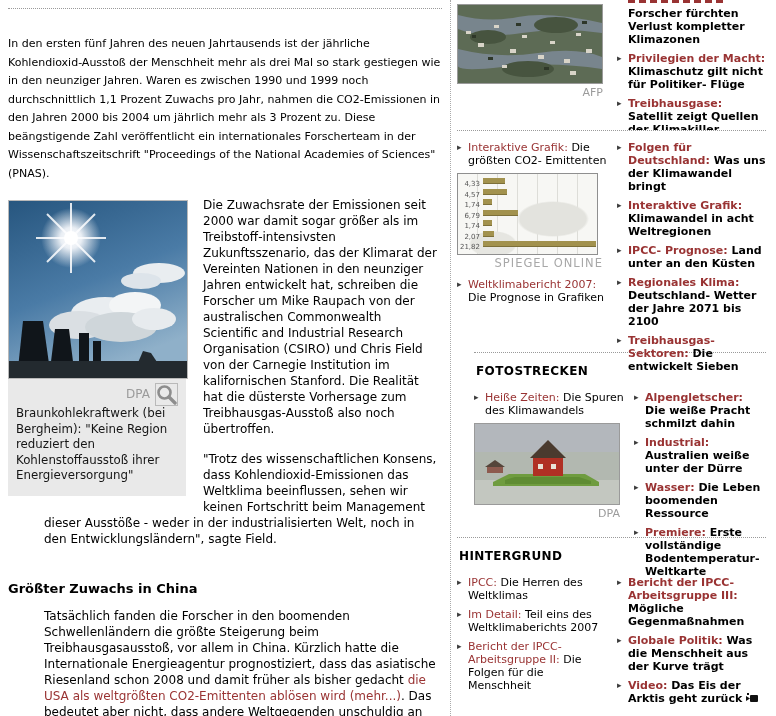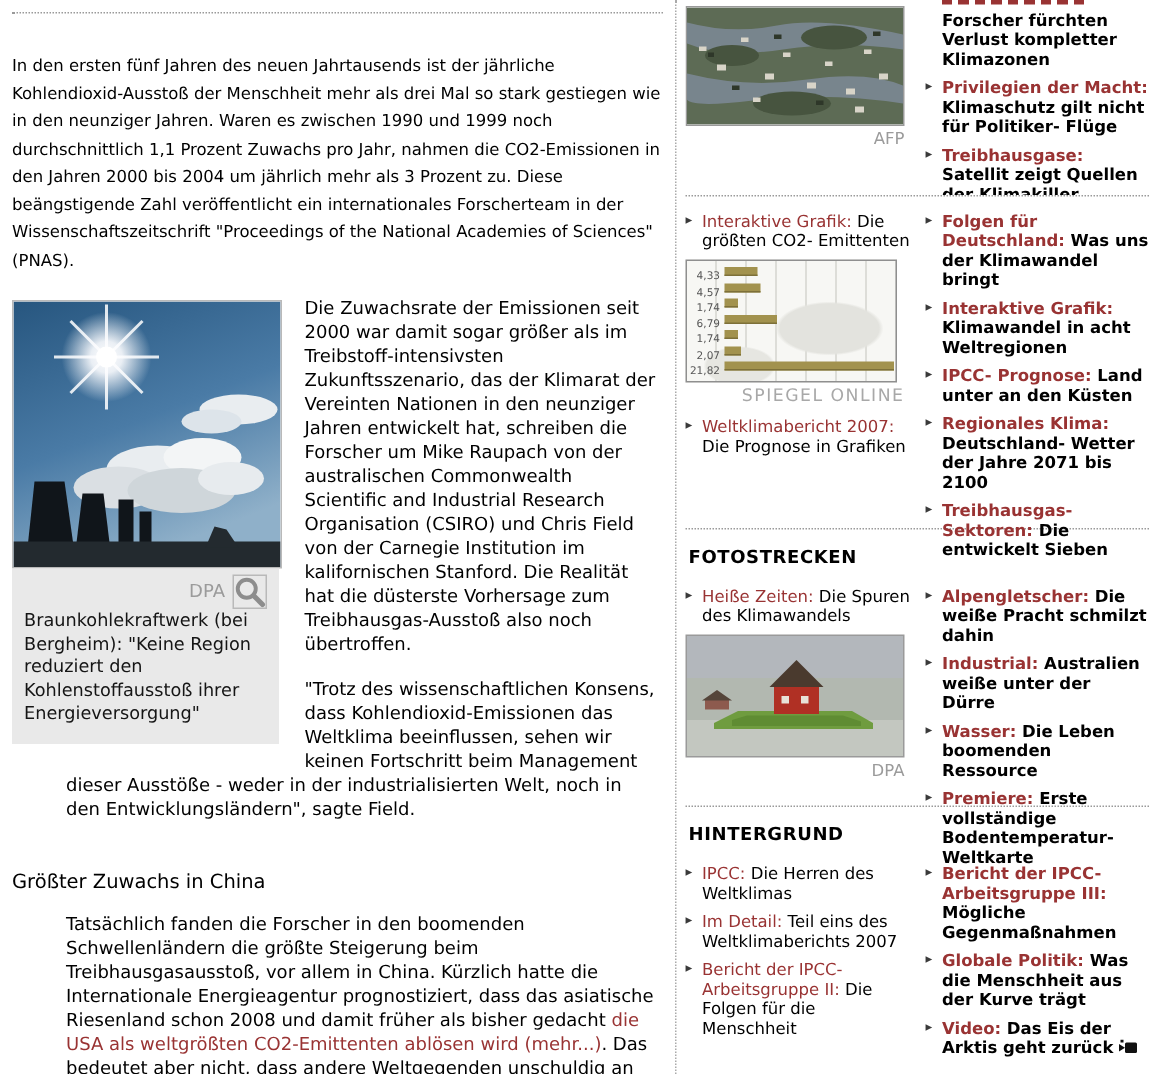--- a/index.html
+++ b/index.html
@@ -4,21 +4,21 @@
 <style>
   html,body{margin:0;padding:0;background:#fff;}
   body{font-family:"DejaVu Sans","Liberation Sans",sans-serif;color:#000;}
   #page{position:relative;width:776px;height:716px;overflow:hidden;background:#fff;}
 
   
   .main{position:absolute;left:8px;top:0;width:434px;}
   .topline{border-top:1px dotted #9a9a9a;margin-top:8px;height:0;}
   .intro{font-size:11px;line-height:18.5px;margin:26px 0 14px;}
   .body-p{font-size:12px;line-height:16px;margin:0 4px 14px;padding-left:32px;}
-  .sub-h{font-size:13px;font-weight:normal;margin:34px 0 12px;}
+  .sub-h{font-size:13px;font-weight:bold;margin:34px 0 12px;}
   .inline-link{color:#993333;text-decoration:none;cursor:pointer;}
 
   .photo-box{float:left;width:178px;margin:3px 17px 8px 0;}
   .photo-box svg{display:block;border:1px solid #b9b9b9;}
   .pp-cap{background:#e9e9e9;padding:3px 8px 12px 8px;}
   .pp-credit-row{display:flex;justify-content:flex-end;align-items:center;height:24px;color:#9b9b9b;font-size:12px;}
   .pp-credit-row .mag{margin-left:5px;}
   .pp-cap-text{font-size:11.8px;line-height:15.5px;color:#151515;}
 
   
@@ -239,21 +239,21 @@
         <div class="sb-col-r" id="grafiken-items">
             <div class="sb-item"><span class="arr">▸</span><span class="lt">Folgen für Deutschland:</span> <span class="lr">Was uns der Klimawandel bringt</span></div>
             <div class="sb-item"><span class="arr">▸</span><span class="lt">Interaktive Grafik:</span> <span class="lr">Klimawandel in acht Weltregionen</span></div>
             <div class="sb-item"><span class="arr">▸</span><span class="lt">IPCC- Prognose:</span> <span class="lr">Land unter an den Küsten</span></div>
             <div class="sb-item"><span class="arr">▸</span><span class="lt">Regionales Klima:</span> <span class="lr">Deutschland- Wetter der Jahre 2071 bis 2100</span></div>
             <div class="sb-item"><span class="arr">▸</span><span class="lt">Treibhausgas- Sektoren:</span> <span class="lr">Die entwickelt Sieben</span></div>
           </div>
       </div>
     </div>
 
-    <div class="sb-section" style="height:185px;box-sizing:border-box;">
+    <div class="sb-section" style="height:185px;box-sizing:border-box;margin-left:17px;">
       <div class="sb-heading">FOTOSTRECKEN</div>
       <div class="sb-cols">
         <div class="sb-col-l">
           <div class="sb-item">
             <span class="arr">▸</span>
             <span class="lt">Heiße Zeiten:</span>
             <span class="lr">Die Spuren des Klimawandels</span>
           </div>
           <svg class="sb-thumb" width="144" height="80" viewBox="0 0 144 80" style="margin-top:6px;">
             <rect width="144" height="30" fill="#b3b7bc"></rect>

